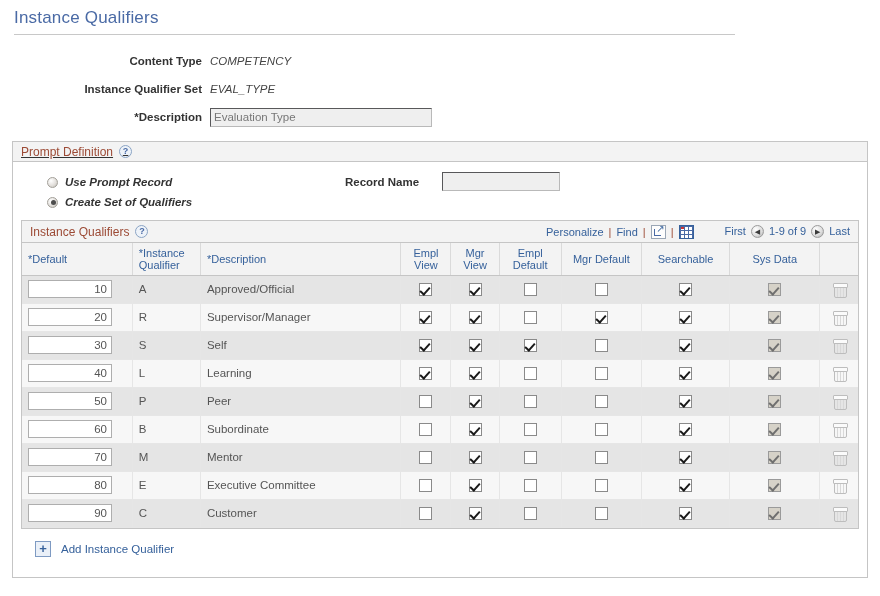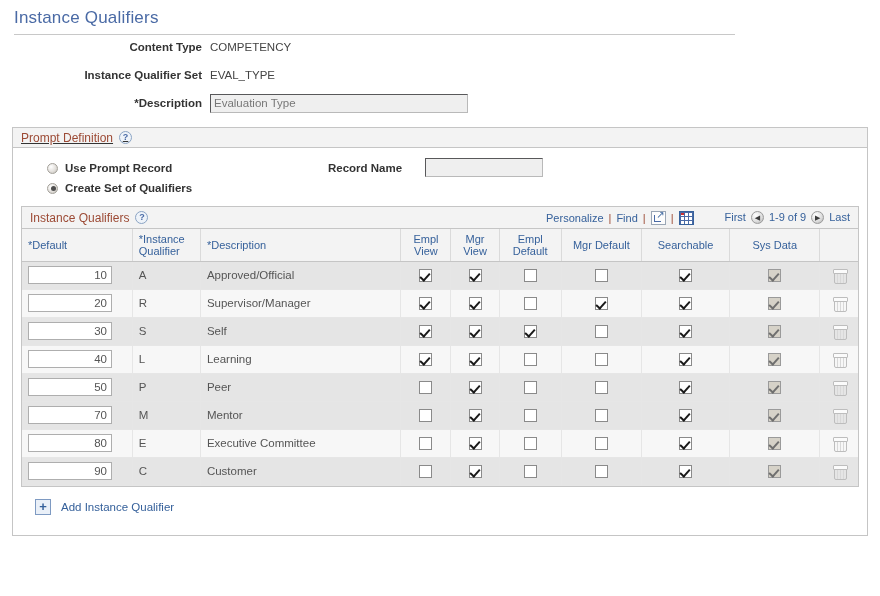--- a/index.html
+++ b/index.html
@@ -22,53 +22,54 @@
     letter-spacing: 0.2px;
   }
   .title-rule {
     height: 1px;
     background: #c8c8c8;
     margin: 6px 0 0 14px;
     width: 721px;
   }
 
   
-  .field-block { }
+  .field-block { margin-top: 14px; }
   .field-row {
     display: flex;
     align-items: center;
     height: 24px;
     margin-bottom: 4px;
   }
   .field-label {
     width: 210px;
     text-align: right;
     padding-right: 8px;
     font-weight: bold;
     color: #333333;
     font-size: 11.5px;
   }
   .field-value {
     color: #444444;
     font-size: 11.5px;
+    font-style: italic;
   }
   .ps-input {
     background: #efefef;
     border: 1px solid #b9b9b9;
     border-top: 1px solid #58585a;
     border-left: 1px solid #58585a;
     height: 19px;
     line-height: 17px;
     padding: 0 3px;
     color: #777777;
     font-family: "Liberation Sans", sans-serif;
     font-size: 11.5px;
     outline: none;
   }
-  .desc-input { width: 258px; }
+  .desc-input { width: 222px; }
   .record-input { width: 118px; }
 
   
   .groupbox {
     margin: 12px 0 0 12px;
     width: 856px;
     border: 1px solid #c5c5c5;
     background: #ffffff;
   }
   .groupbox-header {
@@ -105,20 +106,21 @@
   .radio-area {
     position: relative;
     height: 44px;
   }
   .radio-row {
     display: flex;
     align-items: center;
     gap: 7px;
     height: 20px;
     margin-left: 26px;
+    font-style: italic;
   }
   .radio-mark {
     width: 11px; height: 11px;
     border-radius: 50%;
     background: radial-gradient(circle at 34% 32%, #ffffff 0%, #e3e0dc 55%, #bdbab4 100%);
     border: 1px solid #a3a099;
     position: relative;
     flex: 0 0 auto;
   }
   .radio-mark.checked::after {
@@ -129,21 +131,21 @@
     border-radius: 50%;
     background: #4d4d4d;
   }
   .radio-label {
     font-weight: bold;
     font-size: 11.5px;
     color: #333333;
   }
   .record-name-group {
     position: absolute;
-    left: 307px;
+    left: 324px;
     top: 0px;
     display: flex;
     align-items: center;
     gap: 23px;
   }
   .record-name-label {
     font-weight: bold;
     font-size: 11.5px;
   }
 
@@ -529,20 +531,32 @@
               <td>P</td>
               <td>Peer</td>
               <td class="ctr"><span class="cb"></span></td>
               <td class="ctr"><span class="cb checked"></span></td>
               <td class="ctr"><span class="cb"></span></td>
               <td class="ctr"><span class="cb"></span></td>
               <td class="ctr"><span class="cb checked"></span></td>
               <td class="ctr"><span class="cb checked disabled"></span></td>
               <td class="ctr"><span class="trash"></span></td>
             </tr>
+            <tr class="row-alt">
+              <td><input type="text" class="prio-input" value="60" style=""></td>
+              <td>B</td>
+              <td>Subordinate</td>
+              <td class="ctr"><span class="cb"></span></td>
+              <td class="ctr"><span class="cb checked"></span></td>
+              <td class="ctr"><span class="cb"></span></td>
+              <td class="ctr"><span class="cb"></span></td>
+              <td class="ctr"><span class="cb checked"></span></td>
+              <td class="ctr"><span class="cb checked disabled"></span></td>
+              <td class="ctr"><span class="trash"></span></td>
+            </tr>
             <tr class="row-norm">
               <td><input type="text" class="prio-input" value="70" style=""></td>
               <td>M</td>
               <td>Mentor</td>
               <td class="ctr"><span class="cb"></span></td>
               <td class="ctr"><span class="cb checked"></span></td>
               <td class="ctr"><span class="cb"></span></td>
               <td class="ctr"><span class="cb"></span></td>
               <td class="ctr"><span class="cb checked"></span></td>
               <td class="ctr"><span class="cb checked disabled"></span></td>

